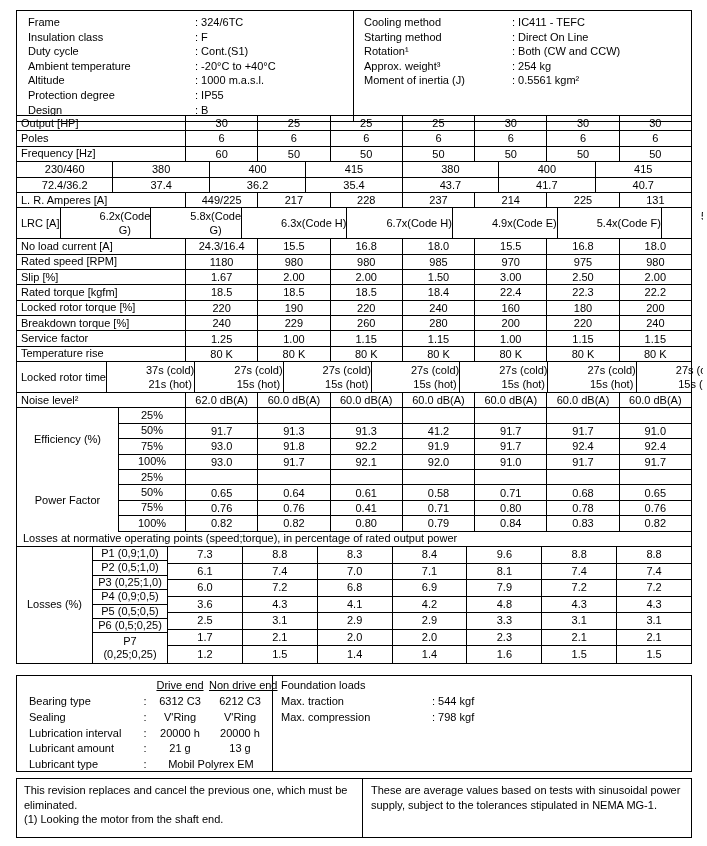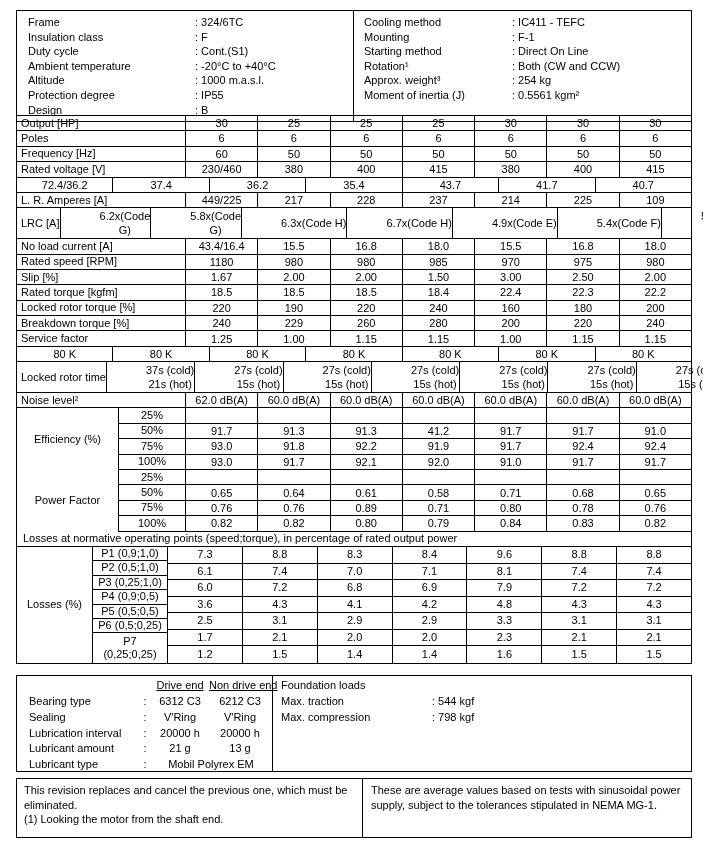--- a/index.html
+++ b/index.html
@@ -142,24 +142,20 @@
           <span class="info-label">Design</span>
           <span class="info-value">: B</span>
         </div>
       </div>
     <div class="info-col right" id="info-right">
         <div class="info-row">
           <span class="info-label">Cooling method</span>
           <span class="info-value">: IC411 - TEFC</span>
         </div>
         <div class="info-row">
-          <span class="info-label">Mounting</span>
-          <span class="info-value">: F-1</span>
-        </div>
-        <div class="info-row">
           <span class="info-label">Starting method</span>
           <span class="info-value">: Direct On Line</span>
         </div>
         <div class="info-row">
           <span class="info-label">Rotation¹</span>
           <span class="info-value">: Both (CW and CCW)</span>
         </div>
         <div class="info-row">
           <span class="info-label">Approx. weight³</span>
           <span class="info-value">: 254 kg</span>
@@ -197,21 +193,20 @@
           <div class="tlabel">Frequency [Hz]</div>
           <div class="tcell">60</div>
           <div class="tcell">50</div>
           <div class="tcell">50</div>
           <div class="tcell">50</div>
           <div class="tcell">50</div>
           <div class="tcell">50</div>
           <div class="tcell">50</div>
         </div>
         <div class="trow">
-          <div class="tlabel">Rated voltage [V]</div>
           <div class="tcell">230/460</div>
           <div class="tcell">380</div>
           <div class="tcell">400</div>
           <div class="tcell">415</div>
           <div class="tcell">380</div>
           <div class="tcell">400</div>
           <div class="tcell">415</div>
         </div>
         <div class="trow">
           <div class="tcell">72.4/36.2</div>
@@ -223,21 +218,21 @@
           <div class="tcell">40.7</div>
         </div>
         <div class="trow">
           <div class="tlabel">L. R. Amperes [A]</div>
           <div class="tcell">449/225</div>
           <div class="tcell">217</div>
           <div class="tcell">228</div>
           <div class="tcell">237</div>
           <div class="tcell">214</div>
           <div class="tcell">225</div>
-          <div class="tcell">109</div>
+          <div class="tcell">131</div>
         </div>
         <div class="trow tall">
           <div class="tlabel">LRC [A]</div>
           <div class="tcell">
             <span class="cline">6.2x(Code</span>
             <span class="cline">G)</span>
           </div>
           <div class="tcell">
             <span class="cline">5.8x(Code</span>
             <span class="cline">G)</span>
@@ -246,21 +241,21 @@
           <div class="tcell">6.7x(Code H)</div>
           <div class="tcell">4.9x(Code E)</div>
           <div class="tcell">5.4x(Code F)</div>
           <div class="tcell">
             <span class="cline">5.8x(Code</span>
             <span class="cline">G)</span>
           </div>
         </div>
         <div class="trow">
           <div class="tlabel">No load current [A]</div>
-          <div class="tcell">43.4/16.4</div>
+          <div class="tcell">24.3/16.4</div>
           <div class="tcell">15.5</div>
           <div class="tcell">16.8</div>
           <div class="tcell">18.0</div>
           <div class="tcell">15.5</div>
           <div class="tcell">16.8</div>
           <div class="tcell">18.0</div>
         </div>
         <div class="trow">
           <div class="tlabel">Rated speed [RPM]</div>
           <div class="tcell">1180</div>
@@ -315,20 +310,21 @@
           <div class="tlabel">Service factor</div>
           <div class="tcell">1.25</div>
           <div class="tcell">1.00</div>
           <div class="tcell">1.15</div>
           <div class="tcell">1.15</div>
           <div class="tcell">1.00</div>
           <div class="tcell">1.15</div>
           <div class="tcell">1.15</div>
         </div>
         <div class="trow">
+          <div class="tlabel">Temperature rise</div>
           <div class="tcell">80 K</div>
           <div class="tcell">80 K</div>
           <div class="tcell">80 K</div>
           <div class="tcell">80 K</div>
           <div class="tcell">80 K</div>
           <div class="tcell">80 K</div>
           <div class="tcell">80 K</div>
         </div>
         <div class="trow tall">
           <div class="tlabel">Locked rotor time</div>
@@ -439,21 +435,21 @@
             <div class="tcell">0.61</div>
             <div class="tcell">0.58</div>
             <div class="tcell">0.71</div>
             <div class="tcell">0.68</div>
             <div class="tcell">0.65</div>
           </div>
           <div class="pct-row">
             <div class="pct-sub">75%</div>
             <div class="tcell">0.76</div>
             <div class="tcell">0.76</div>
-            <div class="tcell">0.89</div>
+            <div class="tcell">0.41</div>
             <div class="tcell">0.71</div>
             <div class="tcell">0.80</div>
             <div class="tcell">0.78</div>
             <div class="tcell">0.76</div>
           </div>
           <div class="pct-row">
             <div class="pct-sub">100%</div>
             <div class="tcell">0.82</div>
             <div class="tcell">0.82</div>
             <div class="tcell">0.80</div>

